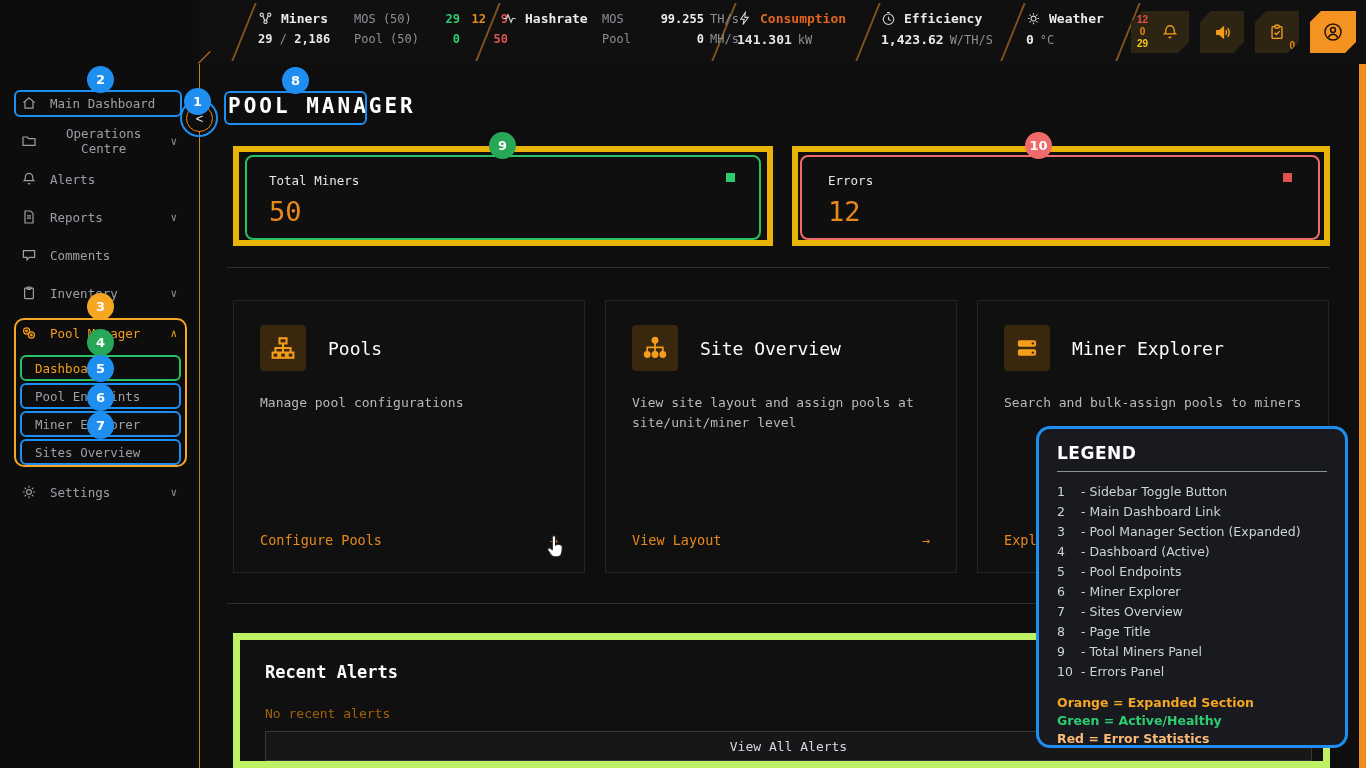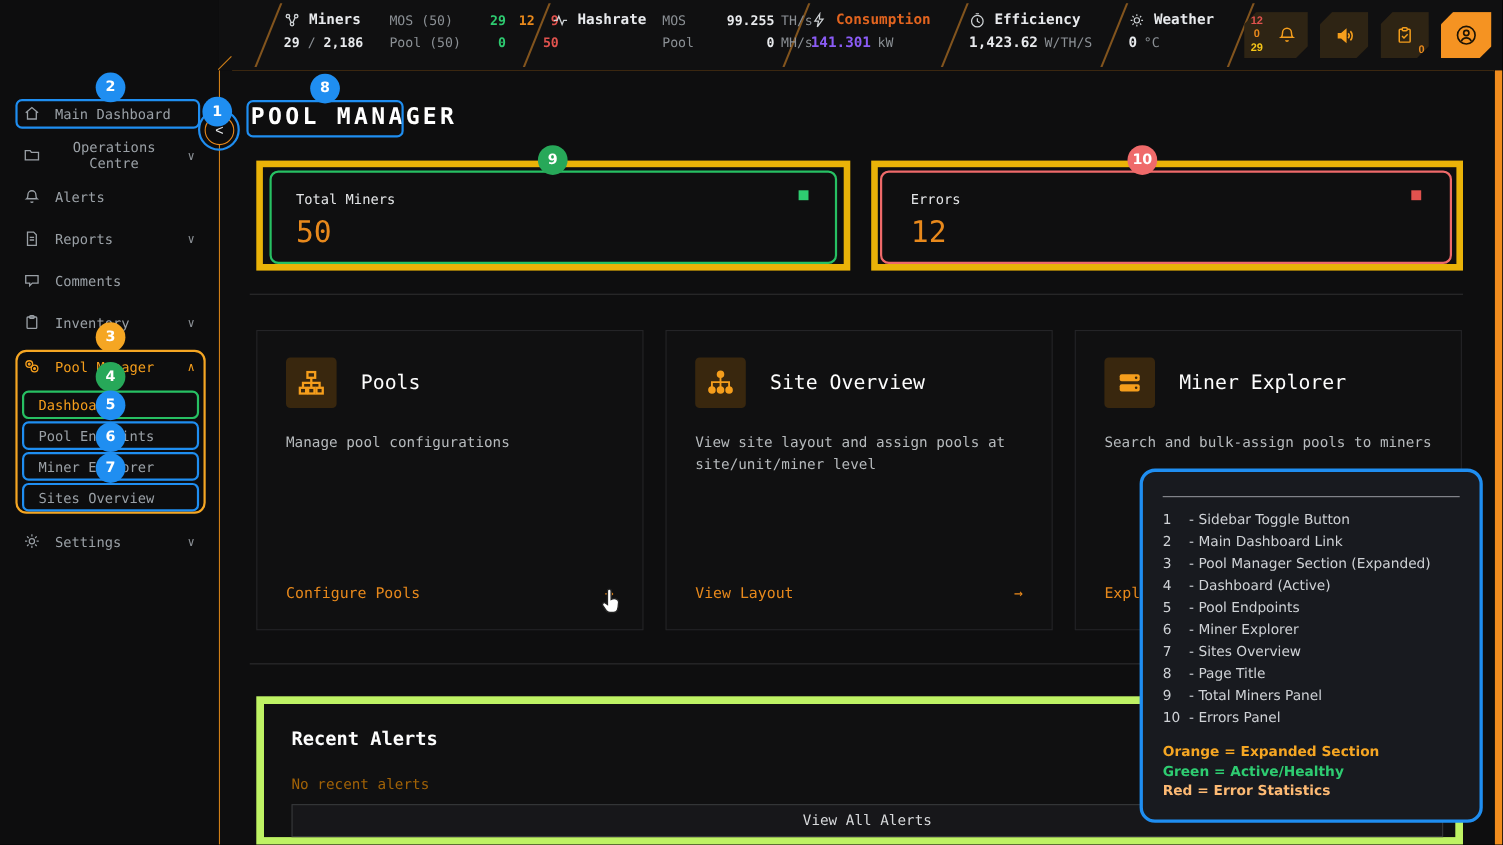--- a/index.html
+++ b/index.html
@@ -194,21 +194,21 @@
 
     <div class="stat consumption-col" style="left:737px">
       <div class="slabel">
           <span class="hdr-icon">
             <svg width="15" height="15" viewBox="0 0 20 20" fill="none" stroke="currentColor" stroke-width="1.5">
               <path d="M11 2 L5 11 H9.5 L8 18 L15 8.5 H10.5 Z"></path>
             </svg>
           </span>
           <span>Consumption</span>
         </div>
-      <div><span class="big-val" style="color:#8b5cf6">141.301</span><span class="sunit">kW</span></div>
+      <div><span class="big-val" style="color:#e5e5e5">141.301</span><span class="sunit">kW</span></div>
     </div>
 
     <div class="stat" style="left:881px">
       <div class="slabel">
           <span class="hdr-icon">
             <svg width="15" height="15" viewBox="0 0 20 20" fill="none" stroke="currentColor" stroke-width="1.5">
               <circle cx="10" cy="11" r="7"></circle>
               <path d="M10 7.5 V11 L12.8 13 M8 2 h4"></path>
             </svg>
           </span>
@@ -472,20 +472,21 @@
   <span class="badge bg-orange" style="left:87px;   top:293px;">3</span>
   <span class="badge bg-green" style="left:87px;   top:329px;">4</span>
   <span class="badge bg-blue" style="left:87px;   top:355px;">5</span>
   <span class="badge bg-blue" style="left:87px;   top:384px;">6</span>
   <span class="badge bg-blue" style="left:87px;   top:412px;">7</span>
   <span class="badge bg-blue" style="left:282px;  top:67px;">8</span>
   <span class="badge bg-green" style="left:489px;  top:132px;">9</span>
   <span class="badge bg-red" style="left:1025px; top:132px;">10</span>
 
   <div class="legend">
+    <div class="legend-title">LEGEND</div>
     <hr>
     <div>
 
         <div class="legend-row">
           <span class="legend-num">1</span>
           <span>- Sidebar Toggle Button</span>
         </div>
 
         <div class="legend-row">
           <span class="legend-num">2</span>

